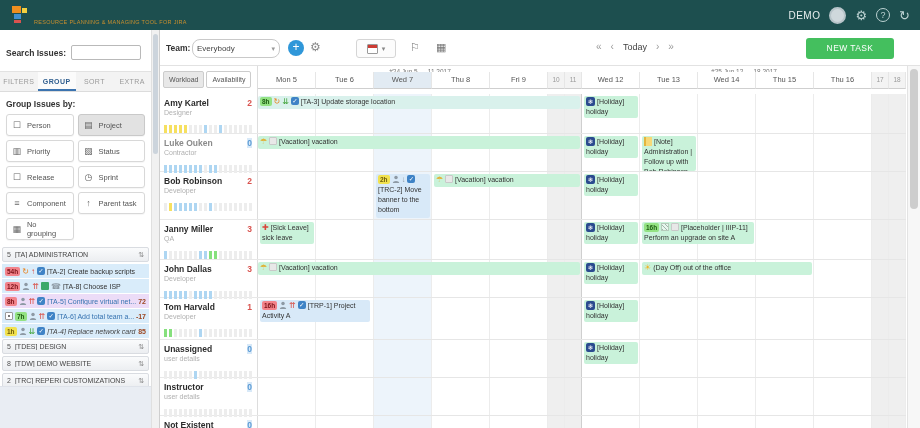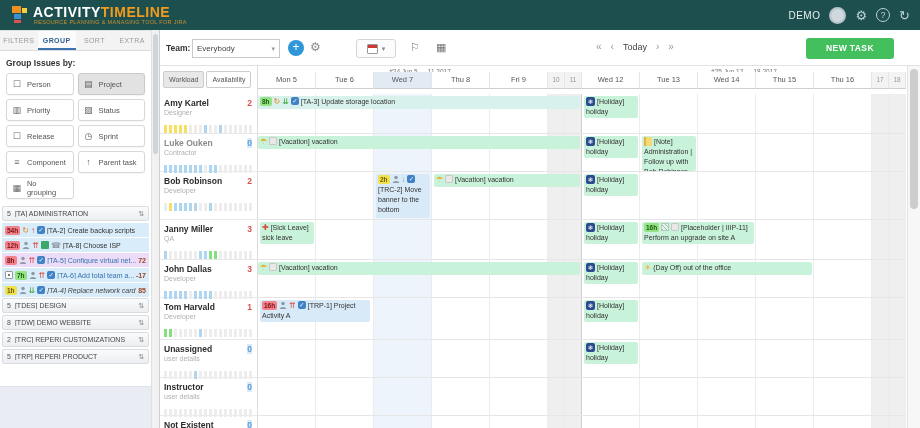--- a/index.html
+++ b/index.html
@@ -74,33 +74,33 @@
   .gbx{display:inline-block;width:8px;height:8px;background:#e8e8e8;border:1px solid #c9c9c9;border-radius:1px;vertical-align:top;}
   .grnbx{display:inline-block;width:8px;height:8px;background:#3aa869;border-radius:1px;vertical-align:top;}
   .sqlead{display:inline-block;width:8px;height:8px;border:1px solid #9a9a9a;background:#fff;border-radius:1px;position:relative;vertical-align:top;}
   .sqlead:after{content:"";position:absolute;left:2px;top:2px;width:2px;height:2px;background:#777;}
   .psvg{display:inline-block;width:8px;height:8px;vertical-align:top;}
 
   
   .main{position:absolute;left:160px;top:30px;right:0;bottom:0;background:#fff;}
   .toolbar{position:absolute;left:0;top:0;right:0;height:36px;border-bottom:1px solid #e2e2e2;}
   .team-label{position:absolute;left:6px;top:13px;font-size:8.5px;font-weight:bold;}
-  .team-select{position:absolute;left:32px;top:9px;width:88px;height:19px;border:1px solid #c9c9c9;border-radius:0;font-size:8px;color:#444;line-height:17px;padding:0 4px;background:#fff;}
+  .team-select{position:absolute;left:32px;top:9px;width:88px;height:19px;border:1px solid #c9c9c9;border-radius:8px;font-size:8px;color:#444;line-height:17px;padding:0 4px;background:#fff;}
   .team-select .caret{position:absolute;right:4px;top:0;color:#999;font-size:7px;line-height:17px;}
   .plus-btn{position:absolute;left:128px;top:10px;width:16px;height:16px;border-radius:50%;background:#2f97d9;color:#fff;font-size:12px;line-height:15px;text-align:center;}
   .gear-gray{position:absolute;left:150px;top:10px;font-size:12px;color:#8a8a8a;}
   .viewmode{position:absolute;left:196px;top:9px;width:40px;height:19px;border:1px solid #d5d5d5;border-radius:3px;display:flex;align-items:center;justify-content:center;gap:4px;background:#fcfcfc;}
   .cal-ic{width:11px;height:10px;border:1px solid #9a9a9a;border-radius:1px;position:relative;background:#fff;}
   .cal-ic:before{content:"";position:absolute;left:0;top:0;right:0;height:3px;background:#cc3b33;}
   .vm-caret{font-size:7px;color:#888;}
   .flag-ic{position:absolute;left:250px;top:11px;font-size:11px;color:#777;}
   .grid-ic{position:absolute;left:276px;top:11px;font-size:11px;color:#777;}
   .nav{position:absolute;left:436px;top:11px;display:flex;align-items:center;gap:9px;font-size:10px;color:#9a9a9a;}
   .nav .today{font-size:9px;color:#444;}
-  .newtask{position:absolute;right:26px;top:8px;width:88px;height:21px;background:#44bf5e;border-radius:3px;color:#fff;font-size:8.5px;font-weight:bold;text-align:center;line-height:21px;letter-spacing:.4px;}
+  .newtask{position:absolute;right:26px;top:8px;width:88px;height:21px;background:#44bf5e;border-radius:3px;color:#fff;font-size:8.5px;font-weight:normal;text-align:center;line-height:21px;letter-spacing:.4px;}
 
   .board{position:absolute;left:0;top:36px;right:0;bottom:0;overflow:hidden;}
   
   .people-col{position:absolute;left:0;top:0;width:98px;bottom:0;border-right:1px solid #ddd;background:#fff;}
   .vtabs{position:absolute;left:3px;top:5px;display:flex;gap:2px;}
   .vtab{height:17px;border:1px solid #ccc;border-radius:2px;background:#fff;font-size:7px;color:#555;line-height:15px;padding:0 5px;}
   .vtab.active{background:#e8e8e8;}
   .prow{position:absolute;left:0;width:98px;border-bottom:1px solid #e8e8e8;}
   .pname{position:absolute;left:4px;top:4px;font-size:8.5px;font-weight:bold;color:#2b2b2b;}
   .pname.muted{color:#8a8a8a;}
@@ -136,35 +136,36 @@
 
 <div id="page">
 
   <div class="topbar">
     <div class="logo">
         <i class="sq1"></i>
         <i class="sq2"></i>
         <i class="sq3"></i>
         <i class="sq4"></i>
       </div>
-    <div class="brand">
-      <span class="b1">ACTIVITY</span><span class="b2">TIMELINE</span>
-    </div>
     <div class="tagline">RESOURCE PLANNING &amp; MANAGING TOOL FOR JIRA</div>
     <div class="tb-right">
       <span class="user-label">DEMO</span>
       <span class="avatar"></span>
       <span class="tb-ic">⚙</span>
       <span class="tb-ic help-ic">?</span>
       <span class="tb-ic">↻</span>
     </div>
   </div>
 
   <div class="sidebar">
     <div class="sb-inner">
+      <div class="search-row">
+        <label>Search Issues:</label>
+        <input class="search-input" type="text" style="">
+      </div>
       <div class="sb-tabs">
         <div class="sb-tab">FILTERS</div>
         <div class="sb-tab active">GROUP</div>
         <div class="sb-tab">SORT</div>
         <div class="sb-tab">EXTRA</div>
       </div>
       <div class="group-label">Group Issues by:</div>
       <div class="gbtns">
         <div class="gbtn">
             <span class="gi">☐</span>

